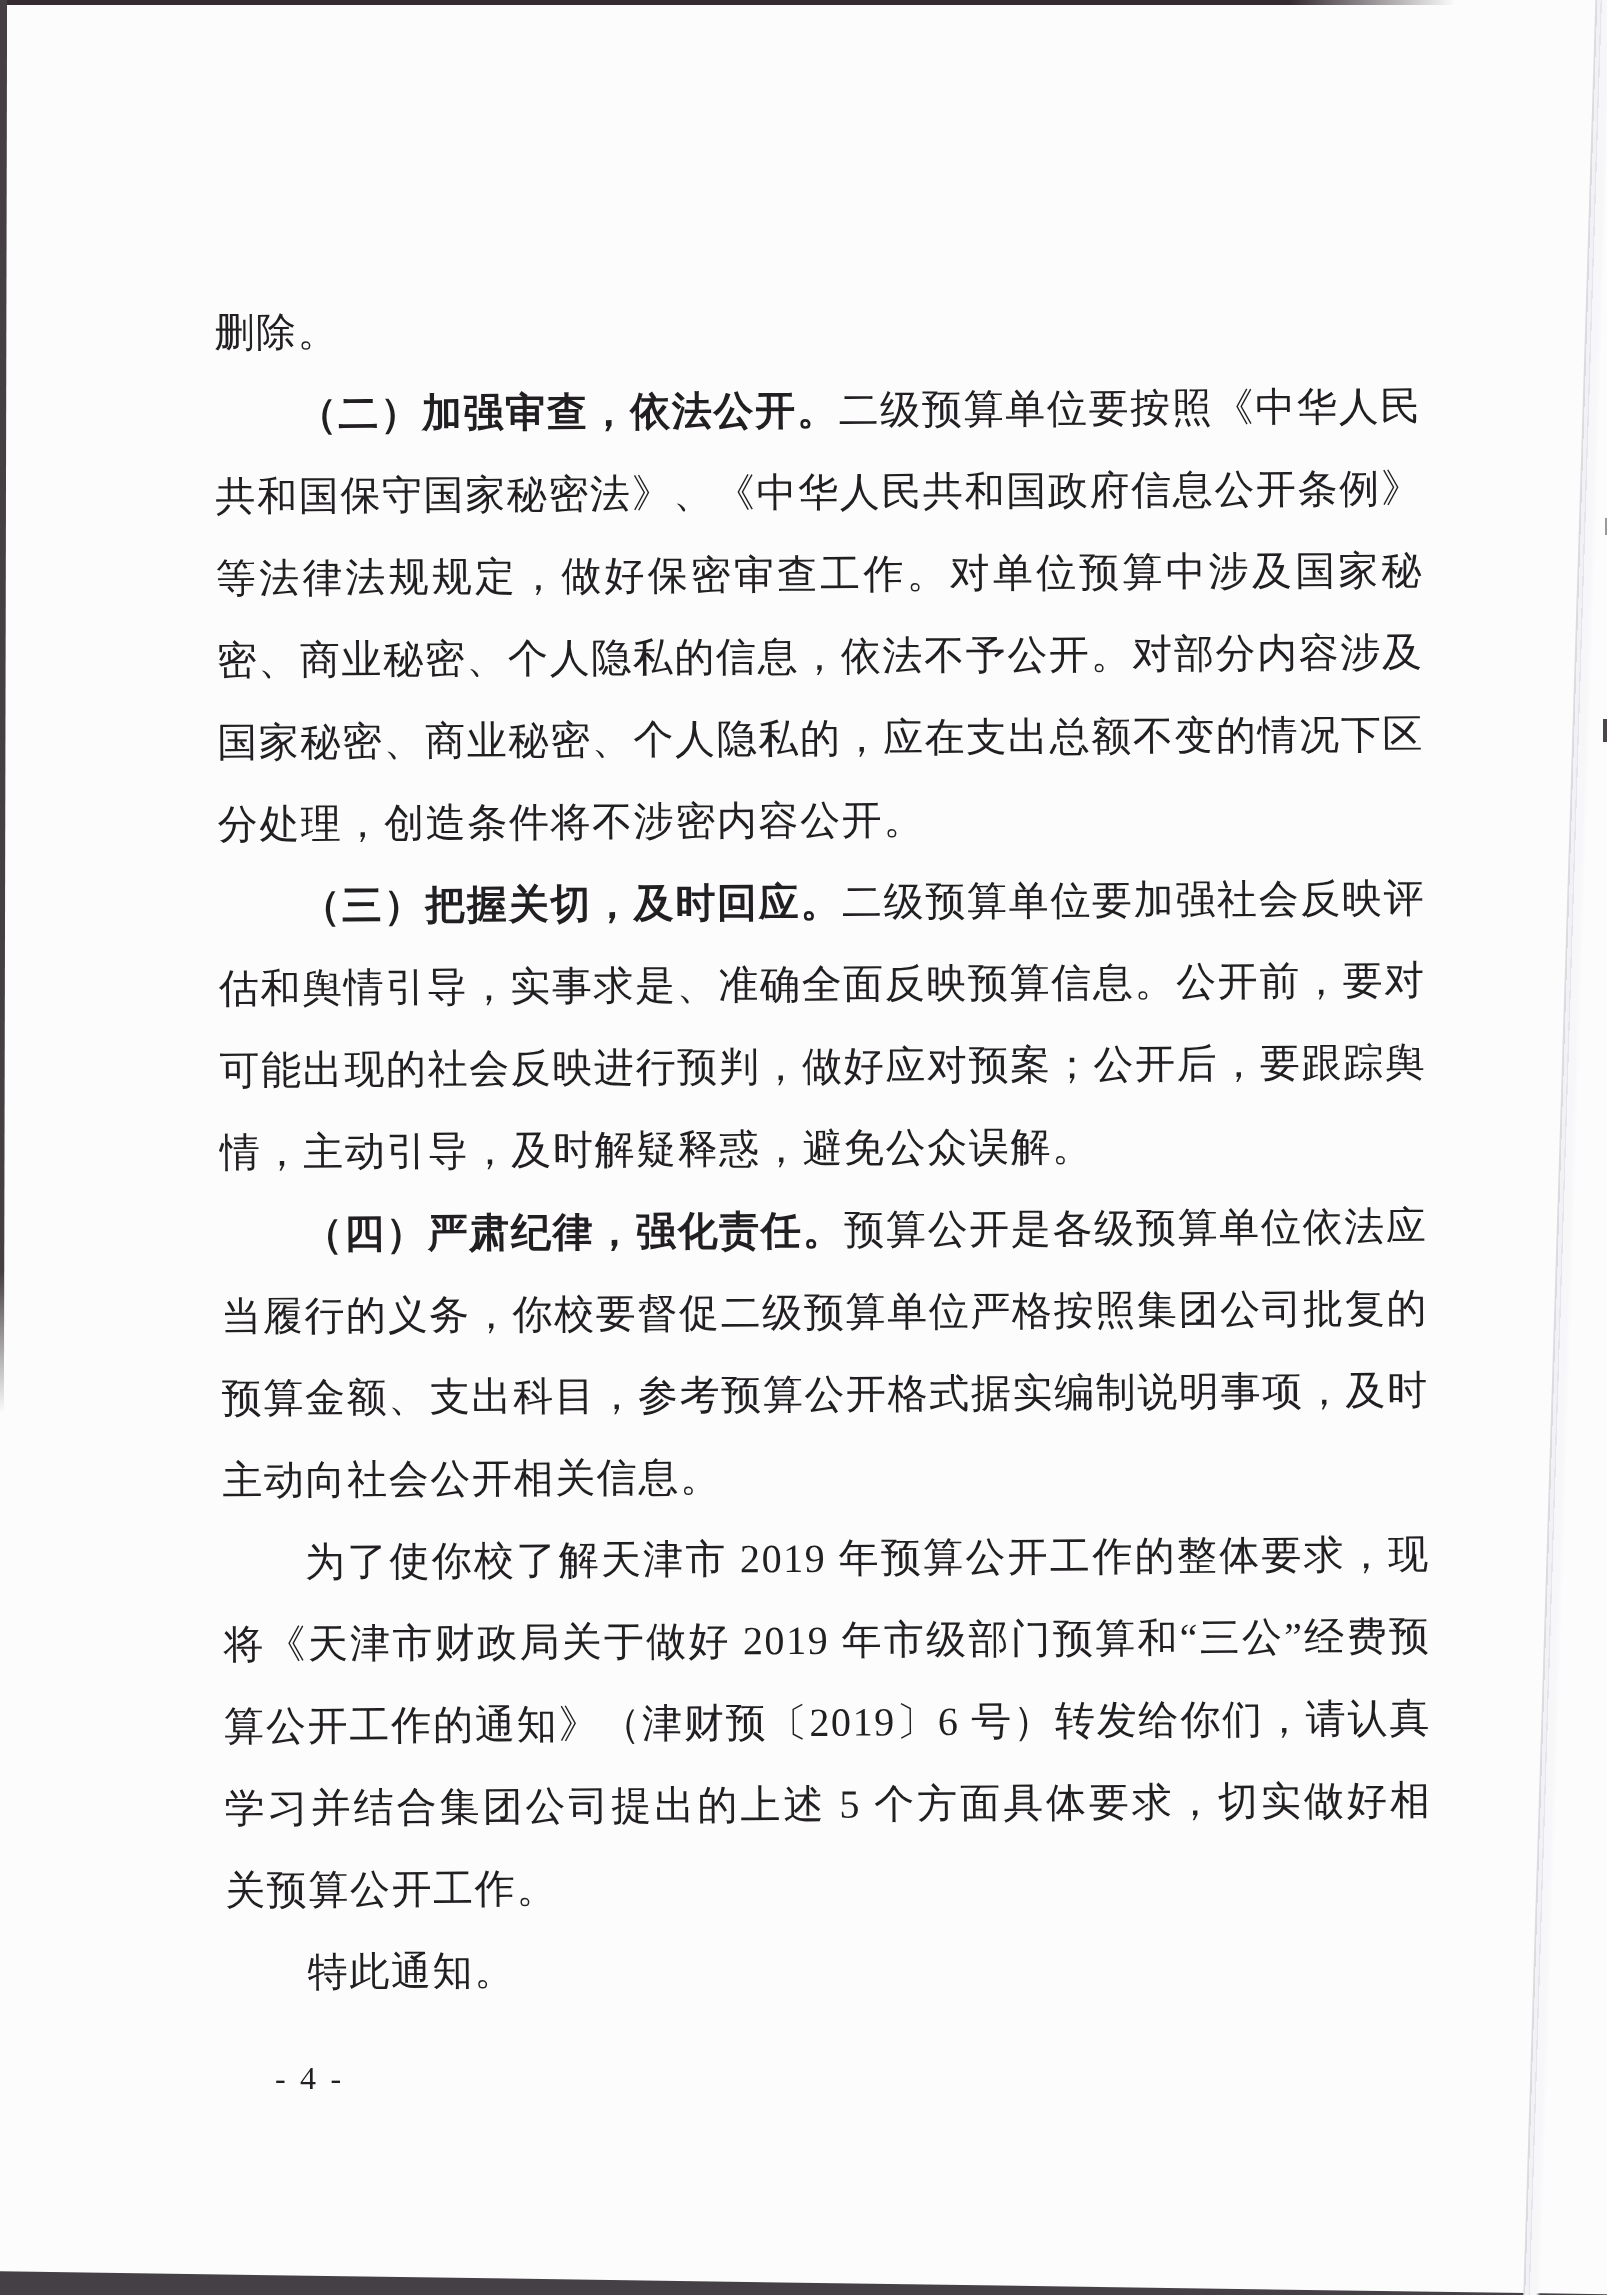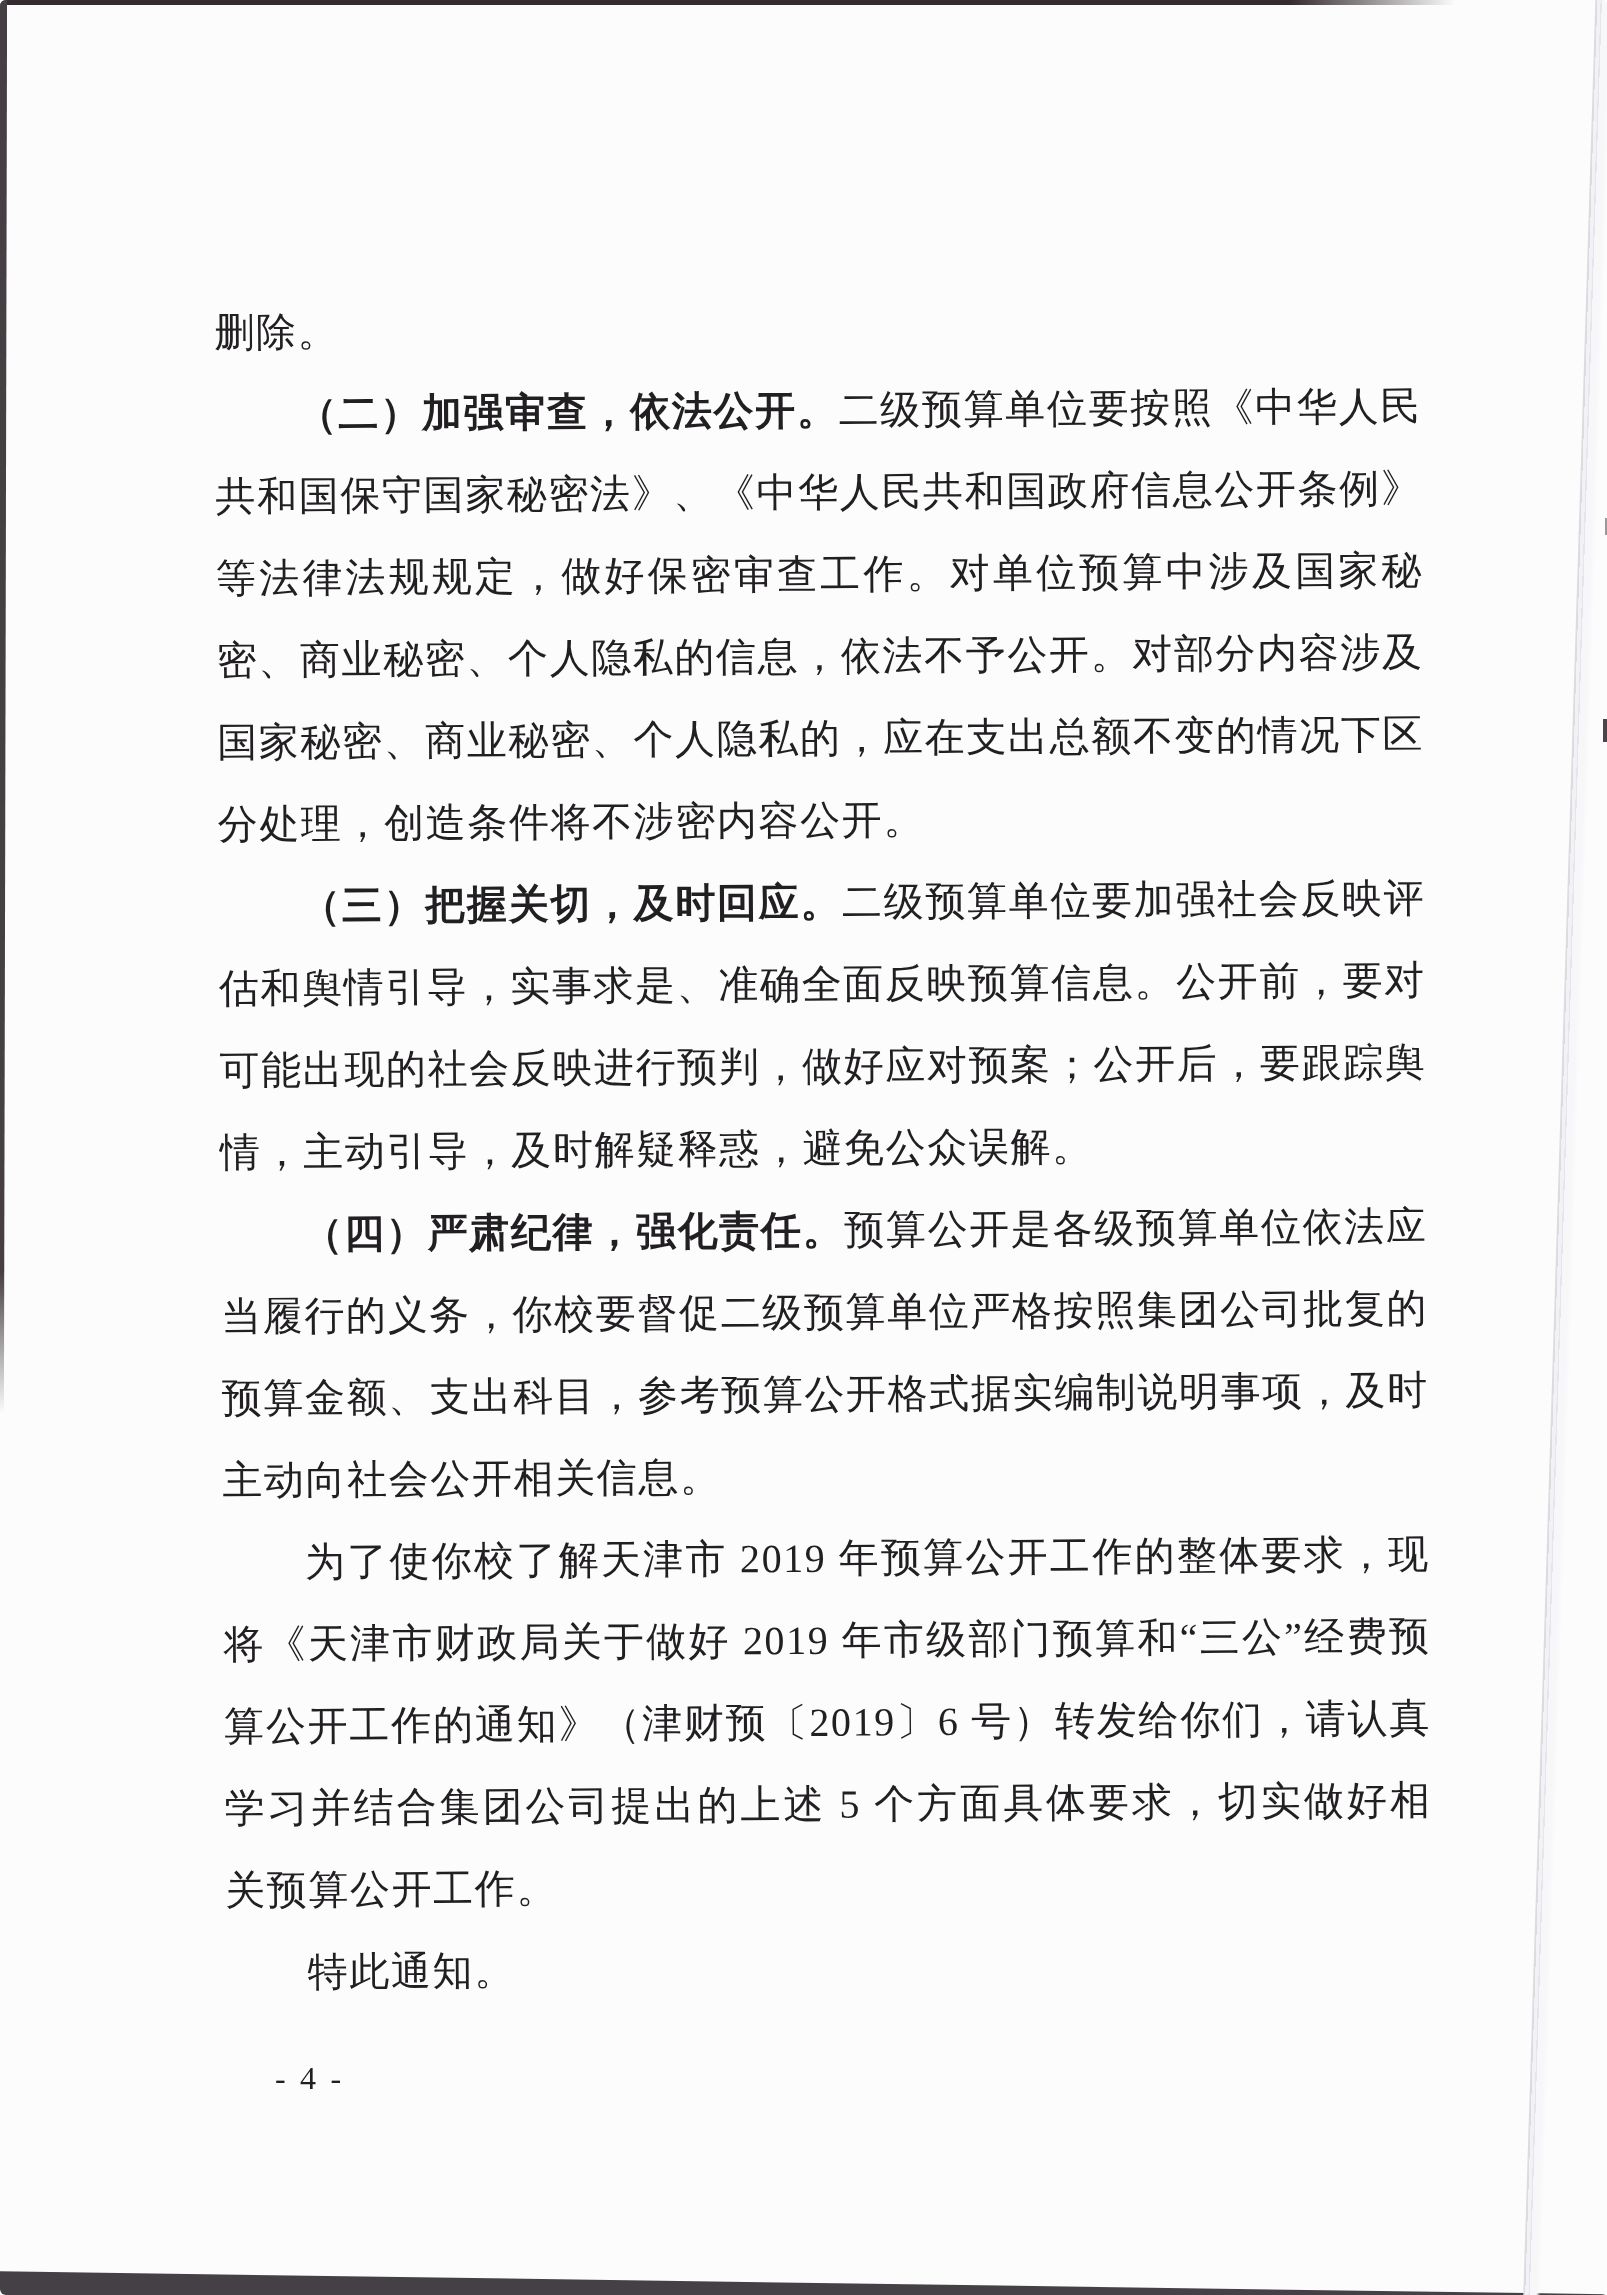--- a/index.html
+++ b/index.html
@@ -7,21 +7,20 @@
     padding: 0;
     background: #ffffff;
   }
   .page {
     position: relative;
     width: 1608px;
     height: 2295px;
     overflow: hidden;
     background: var(--paper, #fcfcfc);
     font-family: "Liberation Serif", "DejaVu Serif", serif;
-    border-radius: 6px;
   }
   
   .edge-top {
     position: absolute;
     left: 0; top: 0;
     width: 1465px; height: 4.5px;
     background: linear-gradient(to right,
       var(--edge-dark, #352b31) 0px,
       var(--edge-dark, #352b31) 1290px,
       rgba(53, 43, 49, 0) 1455px);

